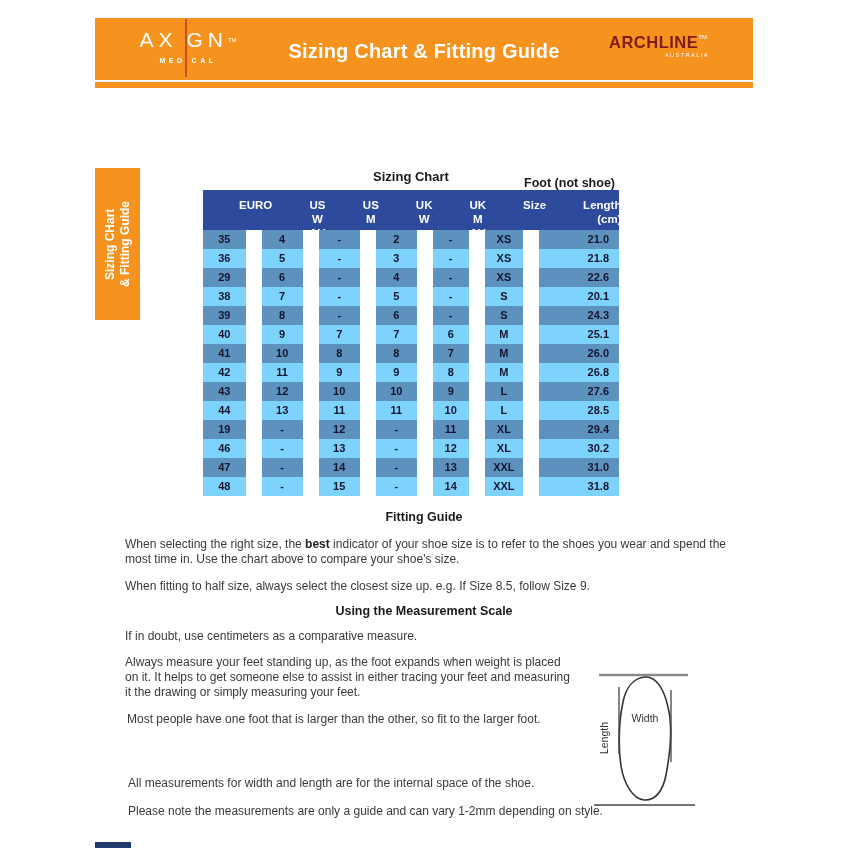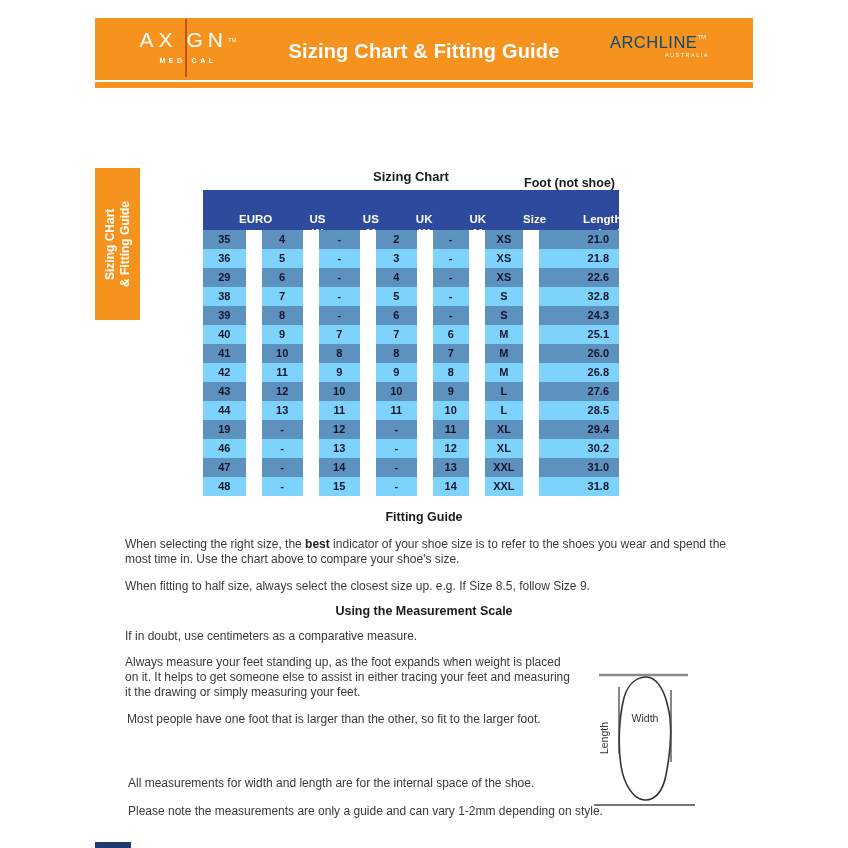--- a/index.html
+++ b/index.html
@@ -12,38 +12,38 @@
   .axign{position:absolute;left:33px;top:8px;width:120px;height:54px;color:#fff;text-align:center;}
   .axign-row{position:relative;font-size:21px;letter-spacing:5px;font-weight:400;height:28px;line-height:28px;}
   .axign-ax{margin-right:9px;}
   .axign-bar{position:absolute;left:57px;top:-7px;width:2px;height:58px;background:#C8501F;}
   .axign-tm{font-size:6px;vertical-align:top;letter-spacing:0;}
   .axign-medical{font-size:7px;letter-spacing:3.5px;font-weight:bold;margin-top:3px;}
   .axign-med-gap{display:inline-block;width:6px;}
   .banner-title{position:absolute;left:0;top:22px;width:100%;text-align:center;
         color:#fff;font-size:20px;font-weight:bold;letter-spacing:.2px;}
   .archline{position:absolute;right:40px;top:16px;width:110px;text-align:center;line-height:1;}
-  .archline-name{color:#0c4a6e;font-size:16.5px;font-weight:normal;letter-spacing:.5px;}
+  .archline-name{color:#7f1d1d;font-size:16.5px;font-weight:bold;letter-spacing:.5px;}
   .archline-tm{color:#fff;font-size:6px;vertical-align:top;}
   .archline-country{color:#fff;font-size:5.5px;letter-spacing:1.5px;text-align:right;margin-top:2px;padding-right:4px;}
 
   
   .side-tab{position:absolute;left:95px;top:168px;width:45px;height:152px;background:#F6921E;
         display:flex;align-items:center;justify-content:center;}
   .side-tab-text{writing-mode:vertical-rl;transform:rotate(180deg);
         color:#fff;font-weight:bold;font-size:12px;line-height:15px;text-align:center;white-space:pre;}
 
   
   .chart-title{position:absolute;left:203px;top:169px;width:416px;text-align:center;
         font-size:13px;font-weight:bold;color:#1a1a1a;}
   .foot-note{position:absolute;left:203px;top:176px;width:412px;text-align:right;
         font-size:12.5px;font-weight:bold;color:#1a1a1a;}
   .size-table{position:absolute;left:203px;top:190px;width:416px;}
   .thead{display:flex;gap:1px;background:#2E4A9C;height:40px;}
-  .th{color:#fff;font-size:11.5px;font-weight:bold;text-align:center;padding-top:22px;line-height:14px;margin-left:36px;}
+  .th{color:#fff;font-size:11.5px;font-weight:bold;text-align:center;padding-top:8px;line-height:14px;margin-left:36px;}
   .tbody{background:#fff;}
   .tr{display:flex;gap:16px;height:19px;background:#fff;}
   .td{font-size:11px;font-weight:600;color:#151530;text-align:center;line-height:19px;}
   .tr.blu .td{background:#5D92BE;}
   .tr.lav .td{background:#7dd3fc;}
   .c0{width:55px;} .c1{width:53px;} .c2{width:53px;} .c3{width:53px;}
   .c4{width:46px;} .c5{width:50px;}
   .c6{width:100px;text-align:right;padding-right:10px;box-sizing:border-box;}
 
   
@@ -140,21 +140,21 @@
           <div class="td c5">XS</div>
           <div class="td c6">22.6</div>
         </div>
         <div class="tr lav">
           <div class="td c0">38</div>
           <div class="td c1">7</div>
           <div class="td c2">-</div>
           <div class="td c3">5</div>
           <div class="td c4">-</div>
           <div class="td c5">S</div>
-          <div class="td c6">32.8</div>
+          <div class="td c6">20.1</div>
         </div>
         <div class="tr blu">
           <div class="td c0">39</div>
           <div class="td c1">8</div>
           <div class="td c2">-</div>
           <div class="td c3">6</div>
           <div class="td c4">-</div>
           <div class="td c5">S</div>
           <div class="td c6">24.3</div>
         </div>

